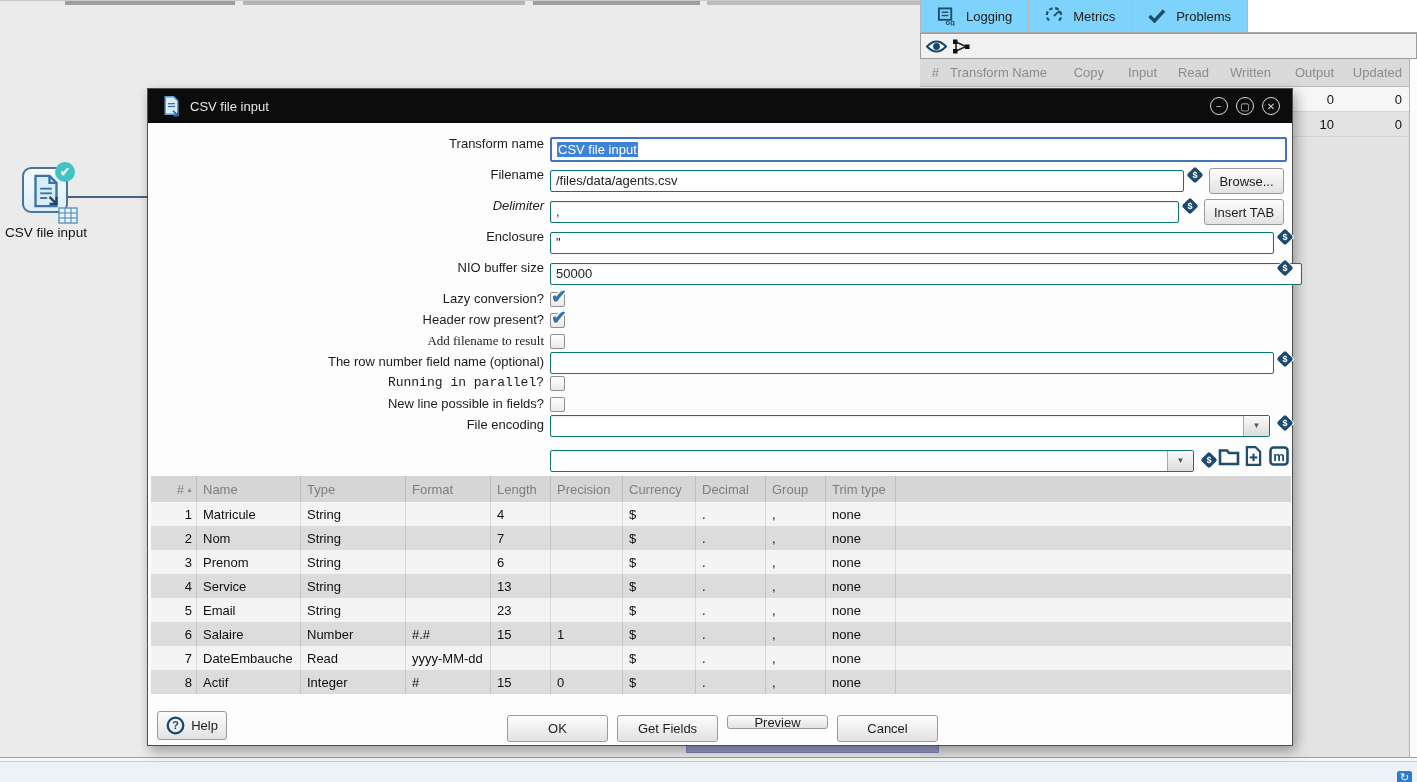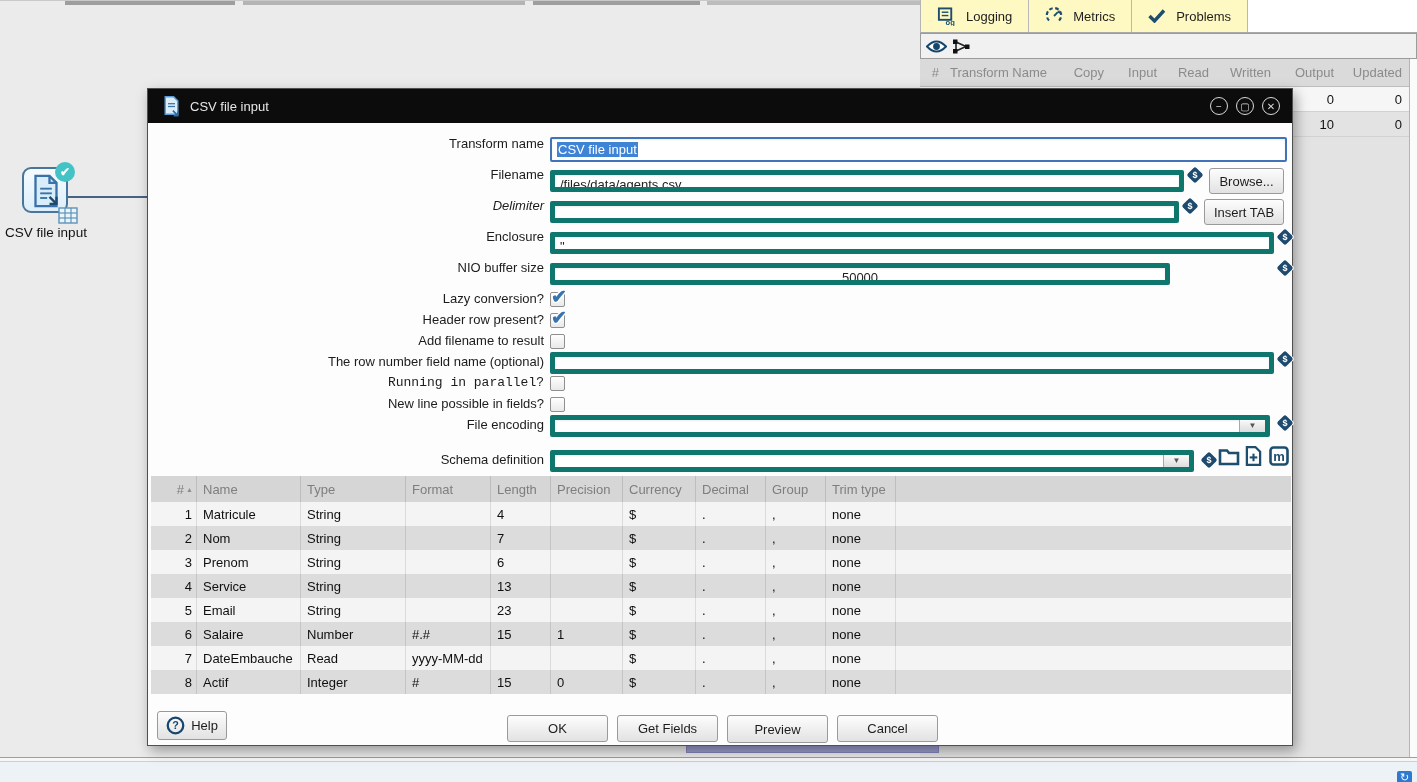--- a/index.html
+++ b/index.html
@@ -12,21 +12,21 @@
   .node { position:absolute; left:22px; top:166px; width:46px; height:46px; border:2px solid #48759a; border-radius:9px; background:linear-gradient(#f6fbff,#ddeefa); }
   .node svg { position:absolute; left:8px; top:5px; }
   .check-badge { position:absolute; left:55px; top:161px; width:20px; height:20px; border-radius:50%; background:#43c3c6; color:#fff; font-size:12px; font-weight:bold; display:flex; align-items:center; justify-content:center; z-index:3; }
   .grid-badge { position:absolute; left:58px; top:206px; z-index:2; }
   .node-label { position:absolute; left:0px; top:224px; width:92px; text-align:center; font-size:13.5px; color:#111; }
   .hop-line { position:absolute; left:68px; top:195px; width:79px; height:2px; background:#46637f; }
 
   
   .panel { position:absolute; left:920px; top:0; width:497px; height:757px; background:#e3e3e3; }
   .tabbar { position:absolute; left:0; top:0; width:497px; height:33px; background:#fff; border-bottom:1px solid #a8a8a8; border-left:1px solid #b5b5b5; display:flex; }
-  .tab { display:flex; align-items:center; gap:10px; padding:0 16px; border-right:1px solid #b8b8b8; font-size:13px; color:#1e1e1e; background:#fef9c3; }
+  .tab { display:flex; align-items:center; gap:10px; padding:0 16px; border-right:1px solid #b8b8b8; font-size:13px; color:#1e1e1e; background:#7dd3fc; }
   .panel-toolbar { position:absolute; left:0; top:33px; width:497px; height:26px; background:#f1f1f1; border:1px solid #9c9c9c; display:flex; align-items:center; gap:5px; padding-left:5px; }
   .mt-head { position:absolute; left:0; top:59px; width:489px; height:28px; background:#dadada; border-bottom:1px solid #bdbdbd; display:grid; grid-template-columns:22px 128px 40px 53px 52px 62px 63px 68px 1fr; align-items:center; font-size:13px; color:#8b8b8b; }
   .mt-head .mh { text-align:right; padding-right:6px; overflow:hidden; white-space:nowrap; }
   .mt-head .mh.name { text-align:left; padding-left:8px; }
   .mt-head .mh.hash { padding-right:3px; }
   .mrow { position:absolute; left:0; width:489px; height:25px; display:grid; grid-template-columns:22px 128px 40px 53px 52px 62px 63px 68px 1fr; align-items:center; font-size:13px; color:#111; border-bottom:1px solid #d2d2d2; }
   .mrow .mc { text-align:right; padding-right:6px; }
   .col-output { grid-column:7; }
   .col-updated { grid-column:8; }
   .right-strip { position:absolute; right:0; top:59px; width:8px; height:698px; background:#fbfbfb; border-left:1px solid #b5b5b5; }
@@ -38,21 +38,21 @@
   .status-icon { position:absolute; right:5px; top:9px; width:15px; height:14px; background:#2e7ad1; border-radius:2px; color:#fff; font-size:11px; line-height:13px; text-align:center; }
 
   
   .dialog { position:absolute; left:147px; top:88px; width:1146px; height:658px; background:#fdfdfd; border:1px solid #4f4f4f; box-shadow:3px 5px 12px rgba(0,0,0,.35); z-index:10; }
   .titlebar { position:absolute; left:0; top:0; width:100%; height:34px; background:#0c0c0c; color:#e6e6e6; display:flex; align-items:center; font-size:13px; }
   .titlebar .ticon { margin:0 10px 0 15px; display:flex; }
   .win-controls { margin-left:auto; margin-right:12px; display:flex; gap:8px; }
   .wc { width:18px; height:18px; border:1.5px solid #d9d9d9; border-radius:50%; color:#d9d9d9; font-size:10px; display:flex; align-items:center; justify-content:center; }
 
   .flabel { position:absolute; left:0; width:396px; text-align:right; font-size:13px; color:#1c1c1c; white-space:nowrap; }
-  .tinput { position:absolute; height:22px; border:5px solid #0f766e; border-radius:2px; background:#fff; font-size:13px; color:#222; padding:0 5px; line-height:20px; box-shadow:inset 0 1px 2px rgba(0,0,0,.08); overflow:hidden; white-space:nowrap; }
+  .tinput { position:absolute; height:22px; border:1px solid #0f766e; border-radius:2px; background:#fff; font-size:13px; color:#222; padding:0 5px; line-height:20px; box-shadow:inset 0 1px 2px rgba(0,0,0,.08); overflow:hidden; white-space:nowrap; }
   .tinput.focused { border:2px solid #4273b8; height:25px; line-height:21px; }
   .sel { background:#3f83d6; color:#fff; padding:0 1px; }
   .combo-arrow { position:absolute; right:0; top:0; bottom:0; width:26px; background:linear-gradient(#fafafa,#dcdcdc); border-left:1px solid #a8a8a8; display:flex; align-items:center; justify-content:center; font-size:8px; color:#555; }
   .btn { position:absolute; background:linear-gradient(#fdfdfd,#e2e2e2); border:1px solid #9a9a9a; border-radius:3px; font-size:13px; color:#1c1c1c; display:flex; align-items:center; justify-content:center; gap:6px; }
   .cb { position:absolute; width:15px; height:15px; border:1px solid #8f8f8f; border-radius:2px; background:linear-gradient(#fefefe,#e9e9e9); }
   .cb .mark { position:absolute; left:0; top:-8px; font-size:19px; font-weight:bold; color:#3a74ae; text-shadow:1px 1px 0 #fff,-1px -1px 0 #fff,1px -1px 0 #fff,-1px 1px 0 #fff; }
   .vard { position:absolute; width:12px; height:12px; background:#1d4a6e; transform:rotate(45deg); border-radius:2px; box-shadow:0 0 0 1px #fff; }
   .vard span { position:absolute; inset:0; transform:rotate(-45deg); color:#fff; font-size:9px; font-weight:bold; display:flex; align-items:center; justify-content:center; }
   .icon-btn { position:absolute; display:flex; align-items:center; justify-content:center; }
 
@@ -197,47 +197,46 @@
       </span>
     </div>
 
     <div class="flabel" style="top:47px;">Transform name</div>
     <div class="flabel" style="top:78px;">Filename</div>
     <div class="flabel" style="top:109px;font-style:italic;">Delimiter</div>
     <div class="flabel" style="top:140px;">Enclosure</div>
     <div class="flabel" style="top:202px;">Lazy conversion?</div>
     <div class="flabel" style="top:171px;">NIO buffer size</div>
     <div class="flabel" style="top:223px;">Header row present?</div>
-    <div class="flabel" style="top:244px;">Add filename to result</div>
+    <div class="flabel" style="top:244px;font-family:Liberation Serif, serif;">Add filename to result</div>
     <div class="flabel" style="top:265px;">The row number field name (optional)</div>
     <div class="flabel" style="top:286px;font-family:Liberation Mono, monospace;">Running in parallel?</div>
     <div class="flabel" style="top:307px;">New line possible in fields?</div>
     <div class="flabel" style="top:328px;">File encoding</div>
-    <div class="flabel" style="top:363px;">Schema definition</div>
 
     <div class="tinput focused" style="left:402px;top:48px;width:737px;"><span class="sel">CSV file input</span></div>
 
     <div class="tinput" style="left:402px;top:81px;width:634px;">/files/data/agents.csv</div>
     <span class="vard" style="left:1041px;top:80px;">
         <span>$</span>
       </span>
     <div class="btn" style="left:1061px;top:79px;width:75px;height:26px;">Browse...</div>
 
     <div class="tinput" style="left:402px;top:112px;width:629px;">,</div>
     <span class="vard" style="left:1036px;top:111px;">
         <span>$</span>
       </span>
     <div class="btn" style="left:1056px;top:110px;width:80px;height:26px;text-align:center;">Insert TAB</div>
 
     <div class="tinput" style="left:402px;top:143px;width:724px;">"</div>
     <span class="vard" style="left:1131px;top:142px;">
         <span>$</span>
       </span>
 
-    <div class="tinput" style="left:402px;top:174px;width:620px;text-align:center;">50000</div>
+    <div class="tinput" style="left:402px;top:174px;width:752px;">50000</div>
     <span class="vard" style="left:1131px;top:173px;">
         <span>$</span>
       </span>
 
     <span class="cb" style="left:402px;top:203px;">
         <span class="mark">✔</span>
       </span>
     <span class="cb" style="left:402px;top:224px;">
         <span class="mark">✔</span>
       </span>
@@ -412,17 +411,17 @@
 
     <div class="btn" style="left:9px;top:622px;width:70px;height:29px;">
       <svg width="19" height="19" viewBox="0 0 22 22">
           <circle cx="11" cy="11" r="9" fill="none" stroke="#17456d" stroke-width="2.6"></circle>
           <text x="11" y="15.5" text-anchor="middle" font-size="12.5" font-weight="bold" fill="#17456d">?</text>
         </svg>
       <span>Help</span>
     </div>
     <div class="btn" style="left:359px;top:626px;width:101px;height:27px;">OK</div>
     <div class="btn" style="left:469px;top:626px;width:101px;height:27px;">Get Fields</div>
-    <div class="btn" style="left:579px;top:626px;width:101px;height:28px;">Preview</div>
+    <div class="btn" style="left:579px;top:626px;width:101px;height:14px;">Preview</div>
     <div class="btn" style="left:689px;top:626px;width:101px;height:27px;">Cancel</div>
   </div>
 
 </div>
 
 </body></html>

